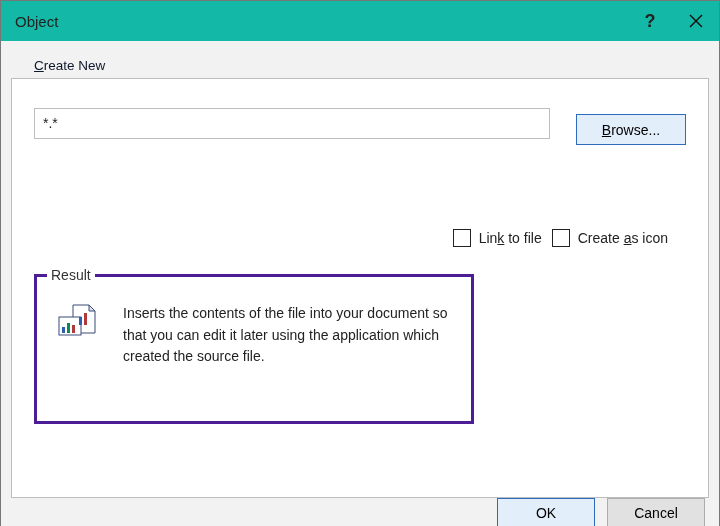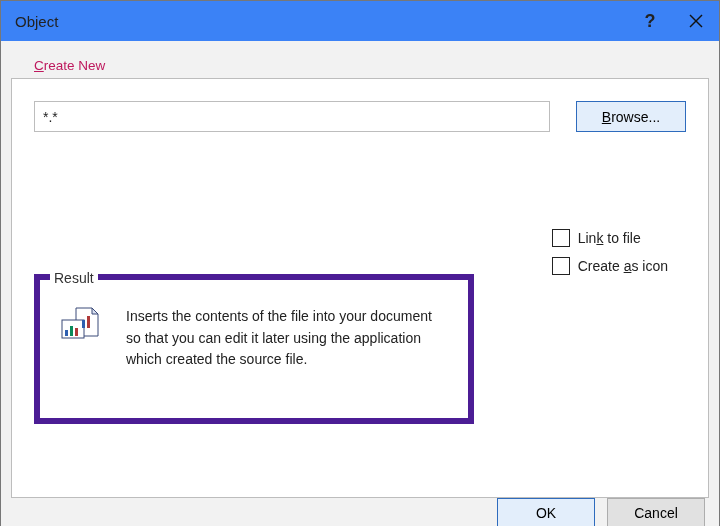--- a/index.html
+++ b/index.html
@@ -17,21 +17,21 @@
     background: #fff;
     display: flex;
     flex-direction: column;
   }
   
   .titlebar {
     height: 40px;
     display: flex;
     align-items: center;
     padding-left: 14px;
-    background: #3b82f6;
+    background: #14b8a6;
   }
   .titlebar .title {
     font-size: 15px;
     font-weight: 400;
     flex: 1;
   }
   .titlebar .tb-btn {
     width: 46px;
     height: 40px;
     display: flex;
@@ -55,21 +55,21 @@
   
   .tabstrip {
     display: flex;
     align-items: flex-end;
     padding-left: 8px;
     height: 30px;
   }
   .tab {
     padding: 6px 14px 6px 14px;
     font-size: 13.5px;
-    color: #be185d;
+    color: #0f172a;
     border: 1px solid transparent;
     border-bottom: none;
     cursor: default;
     position: relative;
   }
   .tab.inactive {
     background: transparent;
   }
   .tab.inactive .u { text-decoration: underline; }
   .tab.active {
@@ -115,29 +115,30 @@
   }
   .browse-btn {
     width: 110px;
     height: 31px;
     border: 1px solid #2e6bbd;
     background: #e3eefb;
     font-family: inherit;
     font-size: 14px;
     cursor: pointer;
     text-align: center;
+    margin-top: 13px;
   }
   .browse-btn .u { text-decoration: underline; }
 
   .checks {
     position: absolute;
     right: 40px;
     top: 150px;
     display: flex;
-    flex-direction: column;
+    flex-direction: row;
     gap: 10px;
   }
   .checkrow {
     display: flex;
     align-items: center;
     gap: 8px;
     font-size: 14px;
     cursor: default;
   }
   .checkbox {
@@ -149,21 +150,21 @@
   }
   .checkrow .u { text-decoration: underline; }
 
   
   .groupbox {
     position: absolute;
     left: 22px;
     top: 195px;
     width: 440px;
     height: 150px;
-    border: 6px solid #4c1d95;
+    border: 3px solid #4c1d95;
   }
   .groupbox .legend {
     position: absolute;
     top: -10px;
     left: 10px;
     background: #fff;
     padding: 0 4px;
     font-size: 14px;
     color: #333;
   }

